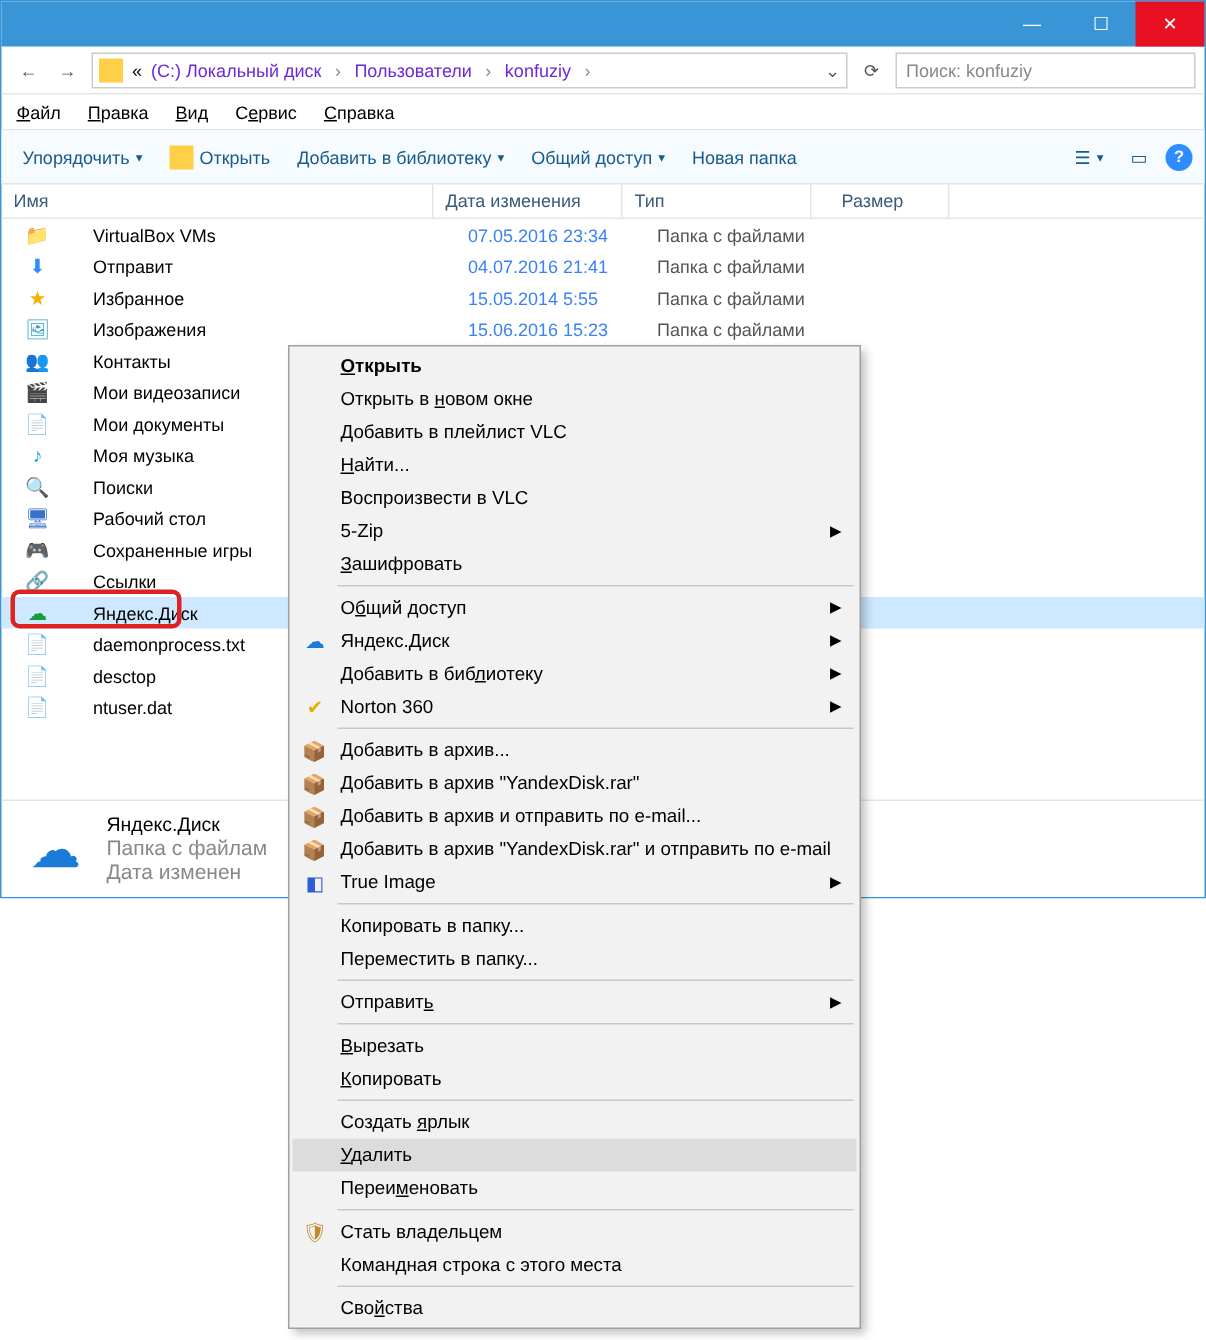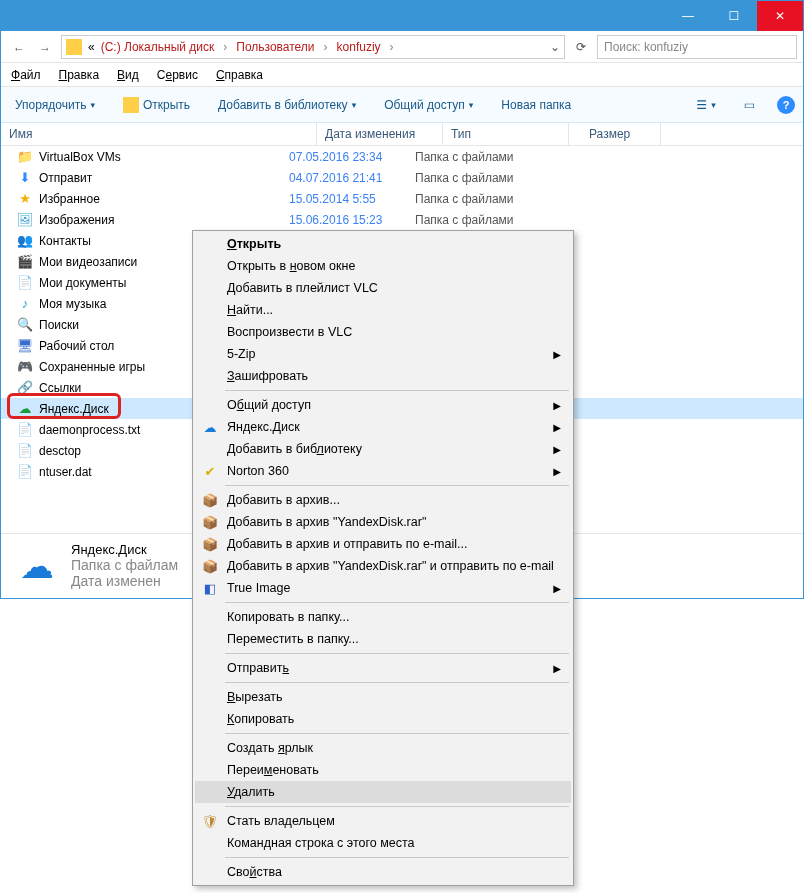--- a/index.html
+++ b/index.html
@@ -7,41 +7,41 @@
   .window { width: 804px; border: 1px solid #3a95d6; }
   .titlebar { height: 30px; background: #3a95d6; display: flex; align-items: center; justify-content: flex-end; }
   .titlebar .sys { display:flex; }
   .titlebar .sys div { width: 46px; height:30px; display:flex; align-items:center; justify-content:center; color:#fff; }
   .titlebar .sys .close { background:#E81123; }
   .addressbar { height: 32px; display:flex; align-items:center; border-bottom:1px solid #e5e5e5; padding:0 6px; gap:4px;}
   .nav-btns { display:flex; gap:2px; }
   .nav-btn { width:24px; height:24px; display:flex; align-items:center; justify-content:center; color:#555; }
   .address-box { flex:1; height:24px; border:1px solid #ccc; display:flex; align-items:center; padding:0 4px; gap:6px; }
   .folder-ico { width:16px; height:16px; background:#ffcf48; display:inline-block; }
-  .crumb { color:#b91c1c; }
+  .crumb { color:#6d28d9; }
   .crumb-sep { color:#888; margin:0 3px; }
   .search-box { width:200px; height:24px; border:1px solid #ccc; color:#888; padding:0 6px; display:flex; align-items:center;}
   .menubar { height:24px; display:flex; align-items:center; padding:0 10px; gap:18px; border-bottom:1px solid #e5e5e5;}
   .menubar span { color:#000; }
   .menubar span u { text-decoration: underline; }
-  .toolbar { height:36px; background:#f5fbff; border-bottom:1px solid #d6e9f8; display:flex; align-items:center; padding:0 8px; gap:16px; }
+  .toolbar { height:36px; background:#f5fbff; border-bottom:1px solid #d6e9f8; display:flex; align-items:center; padding:0 8px; gap:6px; }
   .tool { color:#1a5a8a; display:flex; align-items:center; gap:4px; padding:3px 6px;}
   .tool .dd { font-size:9px; color:#1a5a8a; }
   .spacer { flex:1; }
   .help-icon { width:18px; height:18px; border-radius:50%; background:#2d8cff; color:#fff; display:flex;align-items:center;justify-content:center; font-weight:bold; font-size:11px;}
   .content { min-height:410px; position:relative; }
   .headers { display:flex; border-bottom:1px solid #e5e5e5; color:#3a5a7a; font-size:12px;}
   .headers div { padding:4px 8px; border-right:1px solid #e5e5e5; }
-  .col-name { width:316px; }
+  .col-name { width:288px; }
   .col-date { width:126px; }
   .col-type { width:126px; }
   .col-size { width:80px;margin-left:12px; }
   .row { display:flex; align-items:center; height:21px; padding-left:16px;}
   .row .ico { width:16px; height:16px; margin-right:6px; display:flex; align-items:center; justify-content:center; font-size:13px;}
-  .row .name { flex:0 0 250px; }
+  .row .name { flex:0 0 250px;margin-left:23px; }
   .row .date { flex:0 0 126px; color:#3b82f6; }
   .row .type { flex:0 0 140px; color:#555; }
   .row.sel { background:#cde8ff; }
   .highlight-box { border:3px solid #d22; border-radius:6px; position:absolute; pointer-events:none; }
   .marker1 { left:6px; top:270px; width:114px; height:26px; }
   .details-pane { border-top:1px solid #e5e5e5; padding:8px 12px; display:flex; gap:10px; align-items:flex-start; min-height:64px;}
   .details-pane .big-ico { width:48px; height:48px; display:flex; align-items:center; justify-content:center; font-size:34px; color:#1a7bd8;}
   .details-pane .info .title { font-size:13px; }
   .details-pane .info .sub { color:#888; font-size:14px; }
   .context-menu { position:absolute; left:192px; top:230px; width:382px; background:#f2f2f2; border:1px solid #a0a0a0; box-shadow:3px 3px 6px rgba(0,0,0,0.25); z-index:10; font-size:12.5px; padding:2px;}
@@ -319,26 +319,26 @@
     <div class="item">
       <span><u>В</u>ырезать</span>
     </div>
     <div class="item">
       <span><u>К</u>опировать</span>
     </div>
     <hr>
     <div class="item">
       <span>Создать <u>я</u>рлык</span>
     </div>
-    <div class="item">
-      <span>Переи<u>м</u>еновать</span>
-    </div>
     <div class="item highlight-item">
       <span><u>У</u>далить</span>
     </div>
+    <div class="item">
+      <span>Переи<u>м</u>еновать</span>
+    </div>
     <hr>
     <div class="item">
       <span class="mico" style="color:#c08a2e">🛡</span>
       <span>Стать владельцем</span>
     </div>
     <div class="item">
       <span>Командная строка с этого места</span>
     </div>
     <hr>
     <div class="item">

